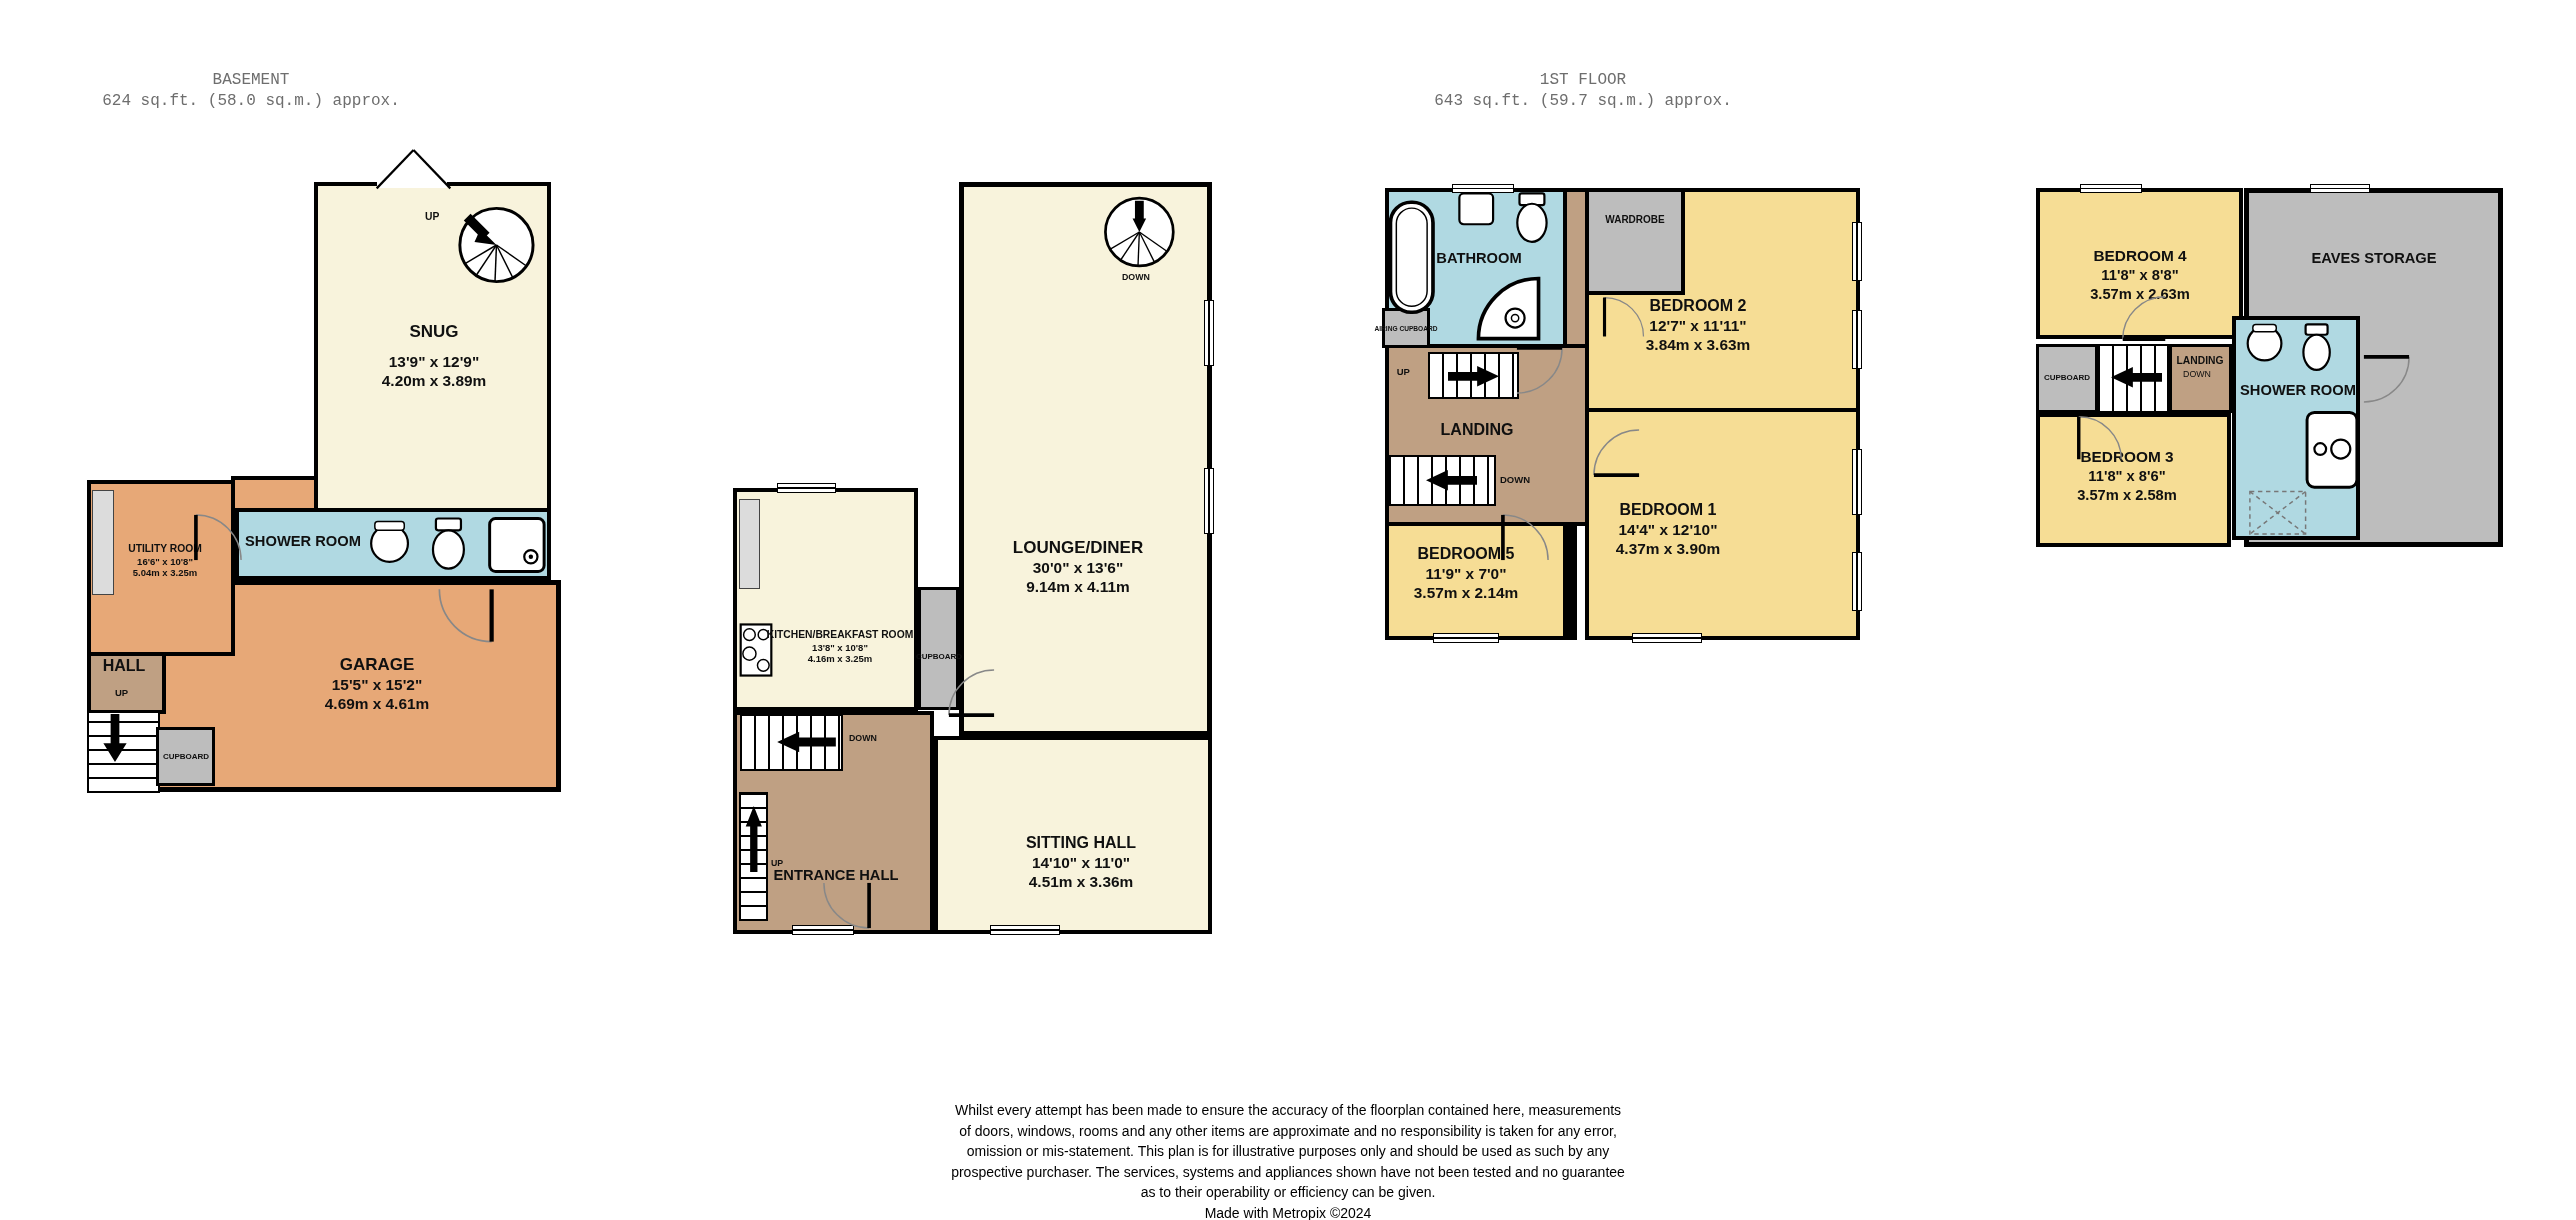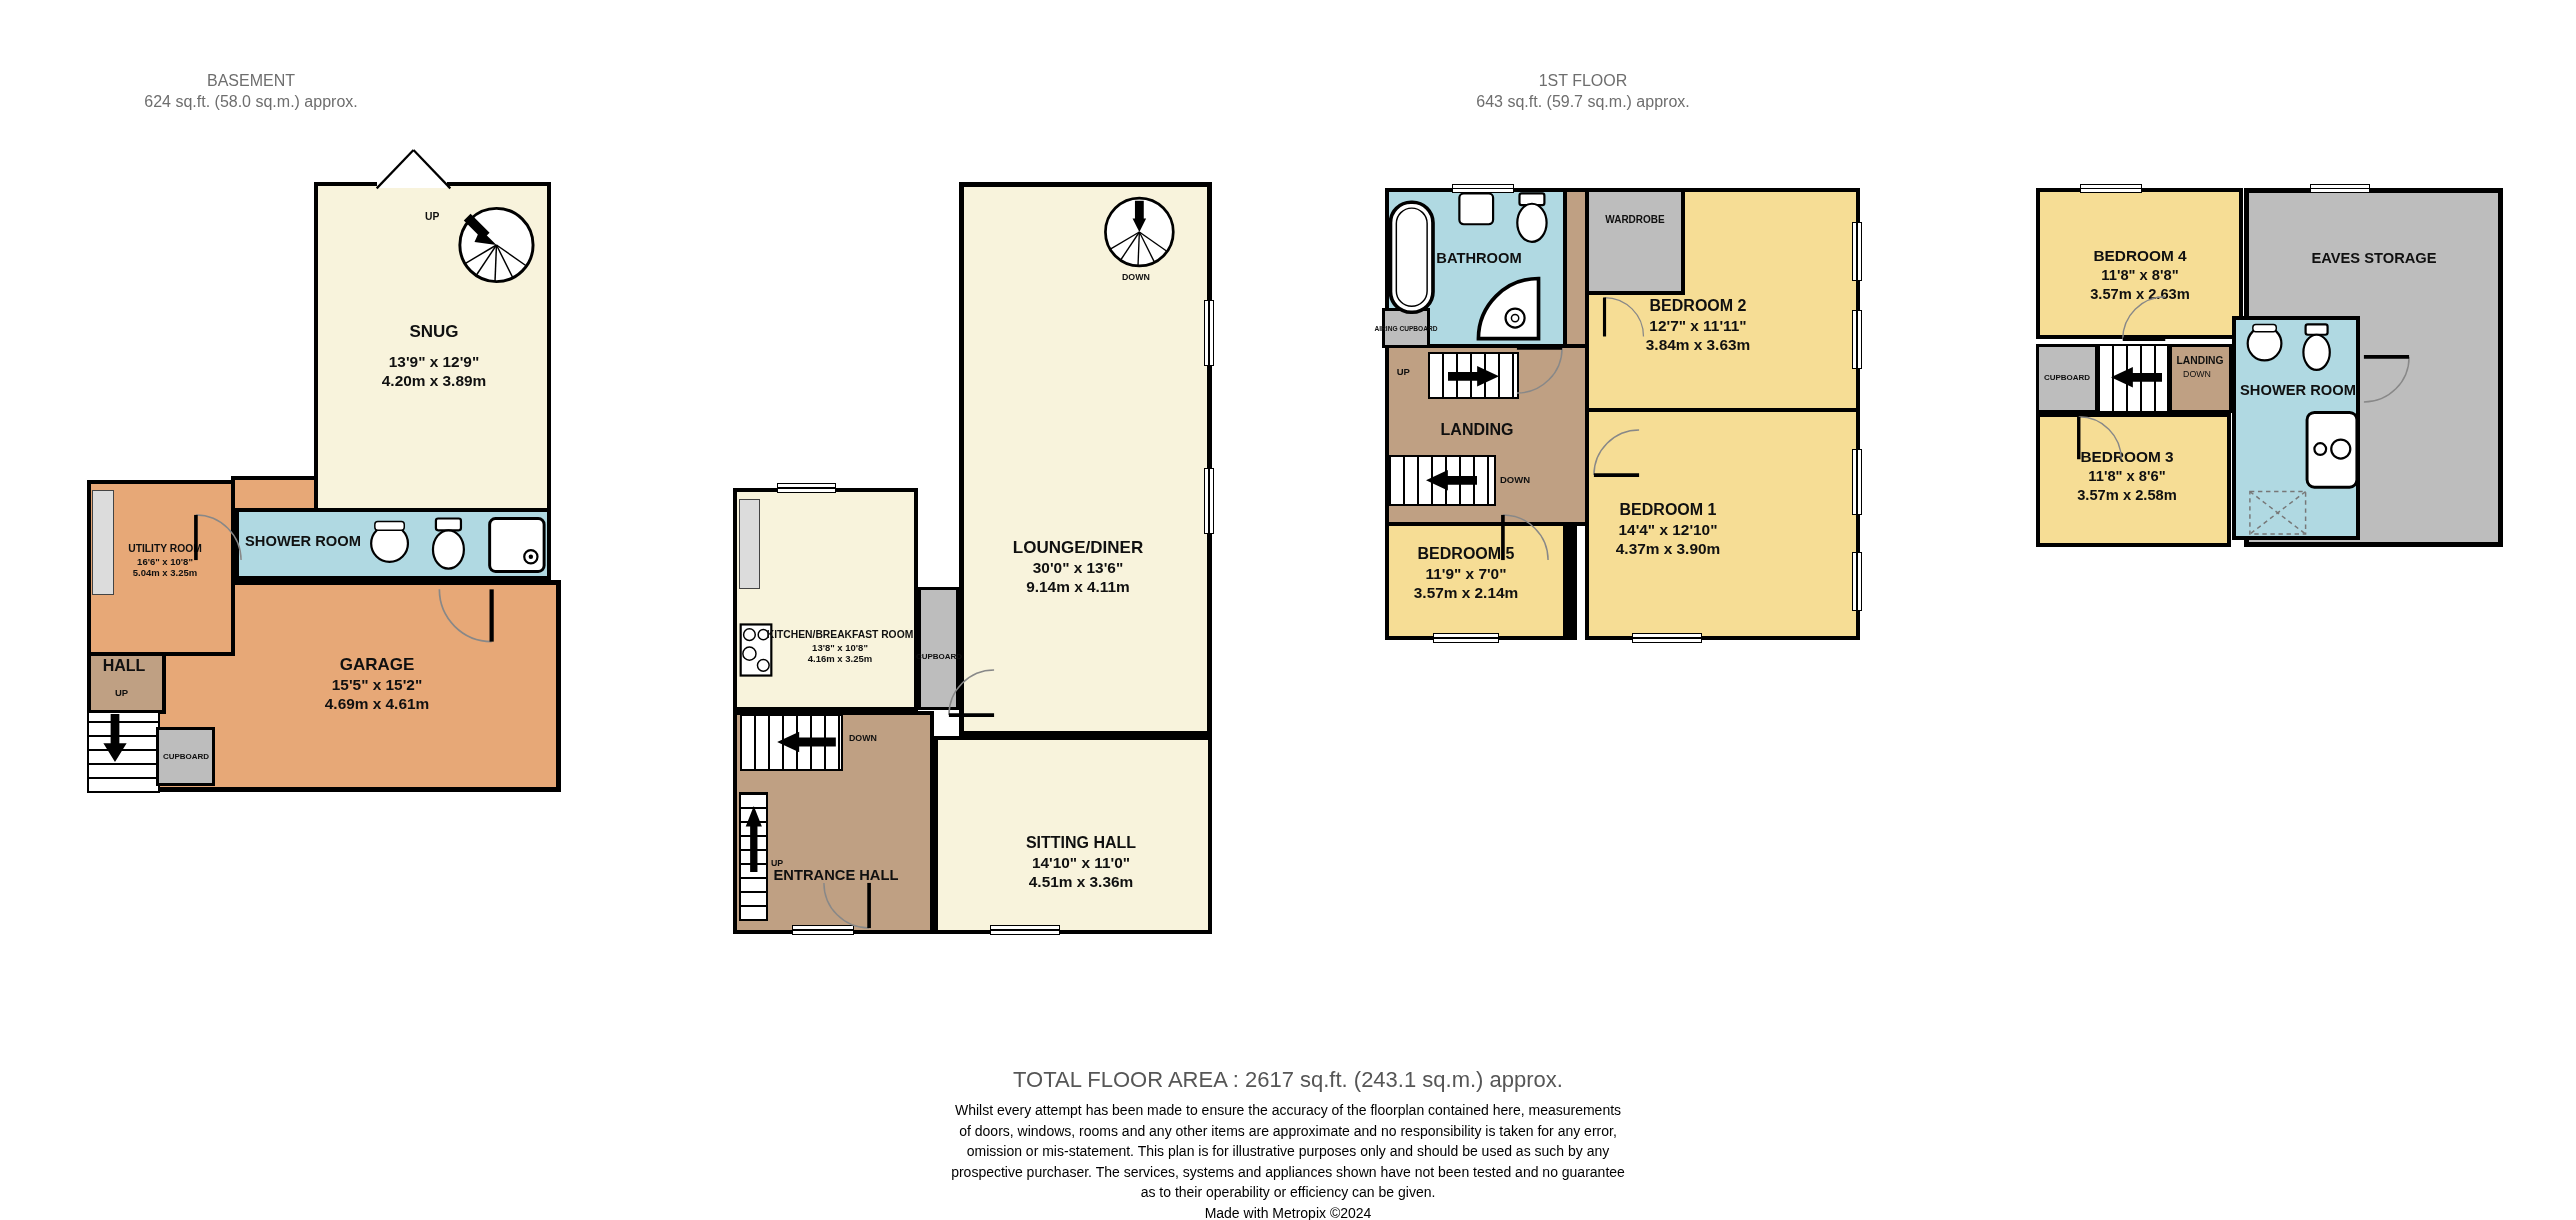--- a/index.html
+++ b/index.html
@@ -1,19 +1,19 @@
 <!DOCTYPE html>
 <html style="font-size:11.8px"><head>
 <meta charset="utf-8">
 <style>
   html,body{margin:0;padding:0;background:#fff;}
   .canvas{position:relative;width:2576px;height:1221px;background:#ffffff;
           font-family:"Liberation Sans",sans-serif;overflow:hidden;}
   .hdr{position:absolute;width:470px;text-align:center;color:#6e6e6e;
-       font-size:16px;line-height:21px;}
+       font-size:16px;line-height:21px;font-family:Liberation Mono, monospace;}
   .plan{position:absolute;}
   .room{position:absolute;box-sizing:border-box;border:4.4px solid #000;}
   .thin{border-width:3.7px;}
   .st-h{position:absolute;box-sizing:border-box;border:2.9px solid #000;
         background:repeating-linear-gradient(90deg,#fff 0 11.8px,#000 11.8px 14px);}
   .st-v{position:absolute;box-sizing:border-box;border:2.9px solid #000;
         background:repeating-linear-gradient(0deg,#fff 0 11.8px,#000 11.8px 14px);}
   .lbl{position:absolute;transform:translateX(-50%);text-align:center;
        font-weight:bold;color:#101010;white-space:nowrap;}
   .nm{display:block;font-size:17px;line-height:21px;}
@@ -346,21 +346,20 @@
     <svg class="door" style="left:44px;top:229px;" width="48" height="48" viewBox="0 0 70 70">
       <path d="M4,4 A62,62 0 0 1 66,66" fill="none" stroke="#888" stroke-width="2"></path>
       <line x1="4" y1="66" x2="4" y2="4" stroke="#000" stroke-width="5"></line>
     </svg>
     <svg class="door" style="left:88px;top:109px;transform:rotate(-90deg);" width="48" height="48" viewBox="0 0 70 70">
       <path d="M4,4 A62,62 0 0 1 66,66" fill="none" stroke="#888" stroke-width="2"></path>
       <line x1="4" y1="66" x2="4" y2="4" stroke="#000" stroke-width="5"></line>
     </svg>
   </div>
 
-  <div class="total" style="top:1067px;">TOTAL FLOOR AREA : 2617 sq.ft. (243.1 sq.m.) approx.</div>
   <div class="disc" style="top:1100px;">
     <span>Whilst every attempt has been made to ensure the accuracy of the floorplan contained here, measurements</span><br>
     <span>of doors, windows, rooms and any other items are approximate and no responsibility is taken for any error,</span><br>
     <span>omission or mis-statement. This plan is for illustrative purposes only and should be used as such by any</span><br>
     <span>prospective purchaser. The services, systems and appliances shown have not been tested and no guarantee</span><br>
     <span>as to their operability or efficiency can be given.</span><br>
     <span>Made with Metropix ©2024</span>
   </div>
 
 </div>

